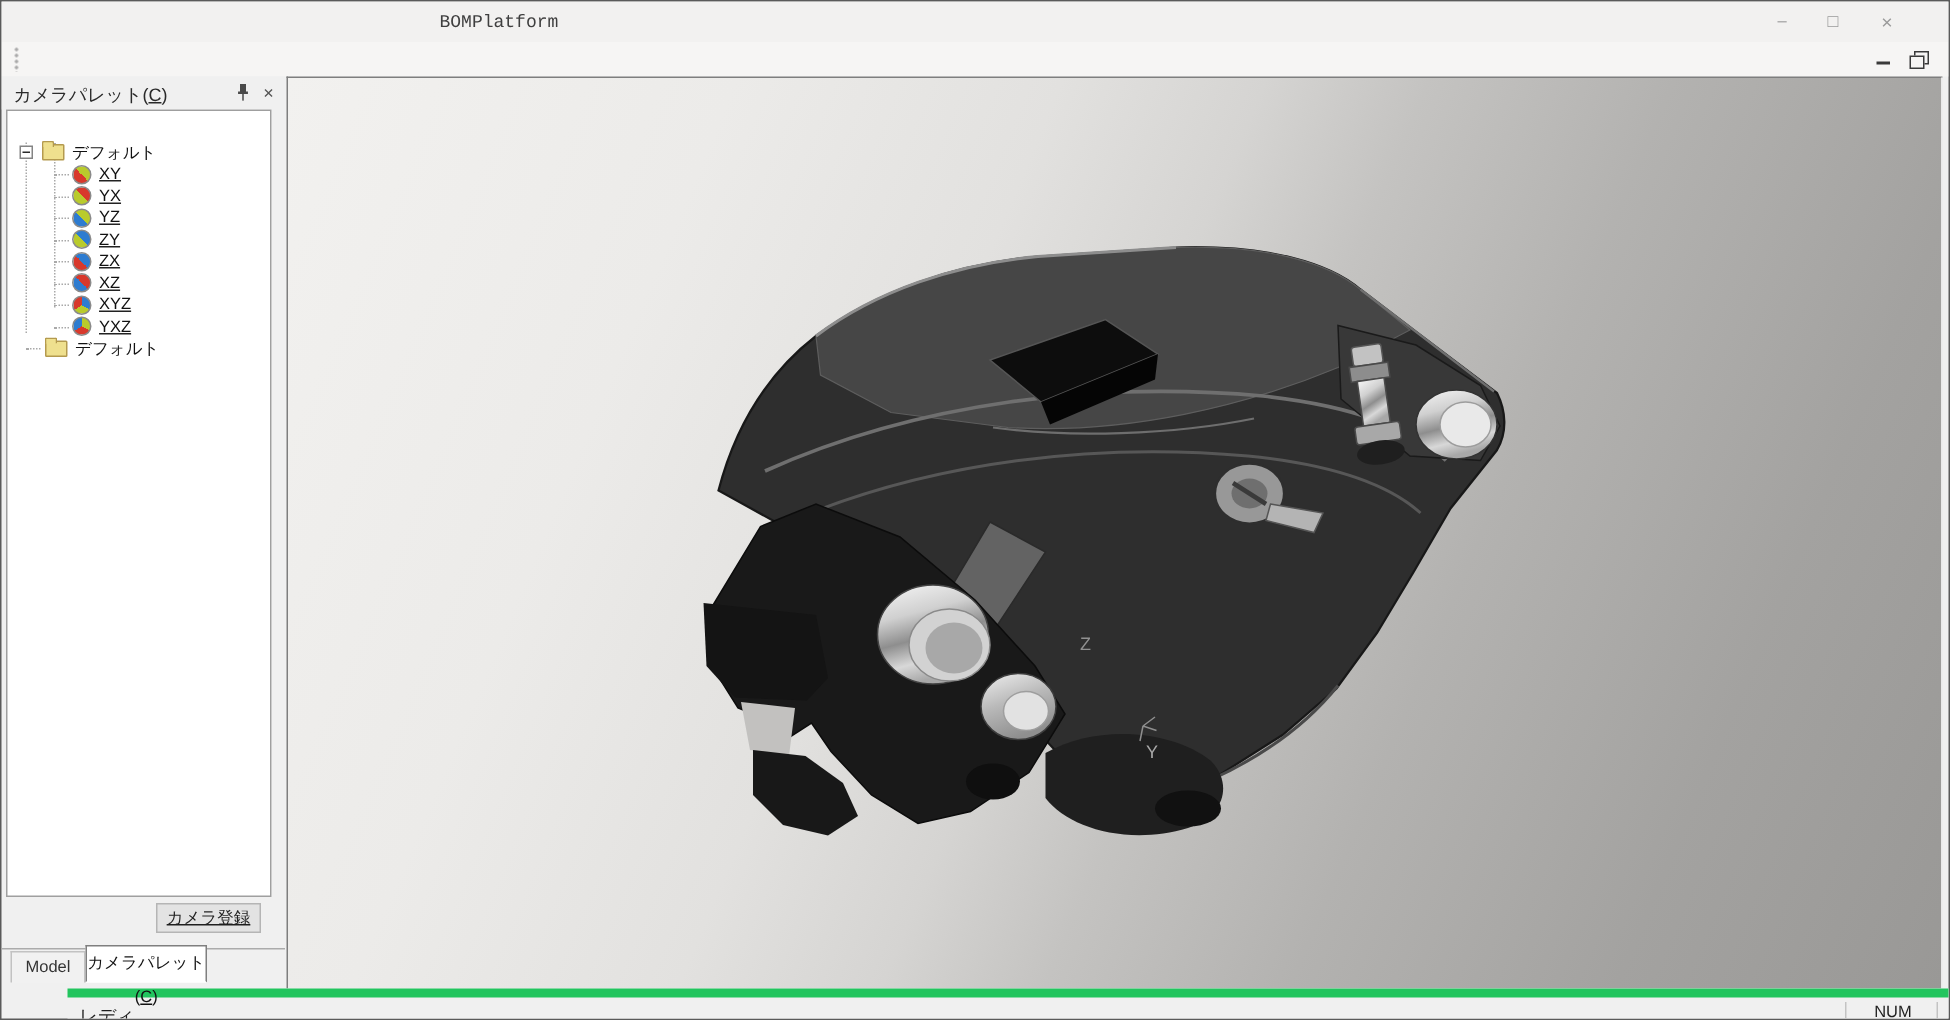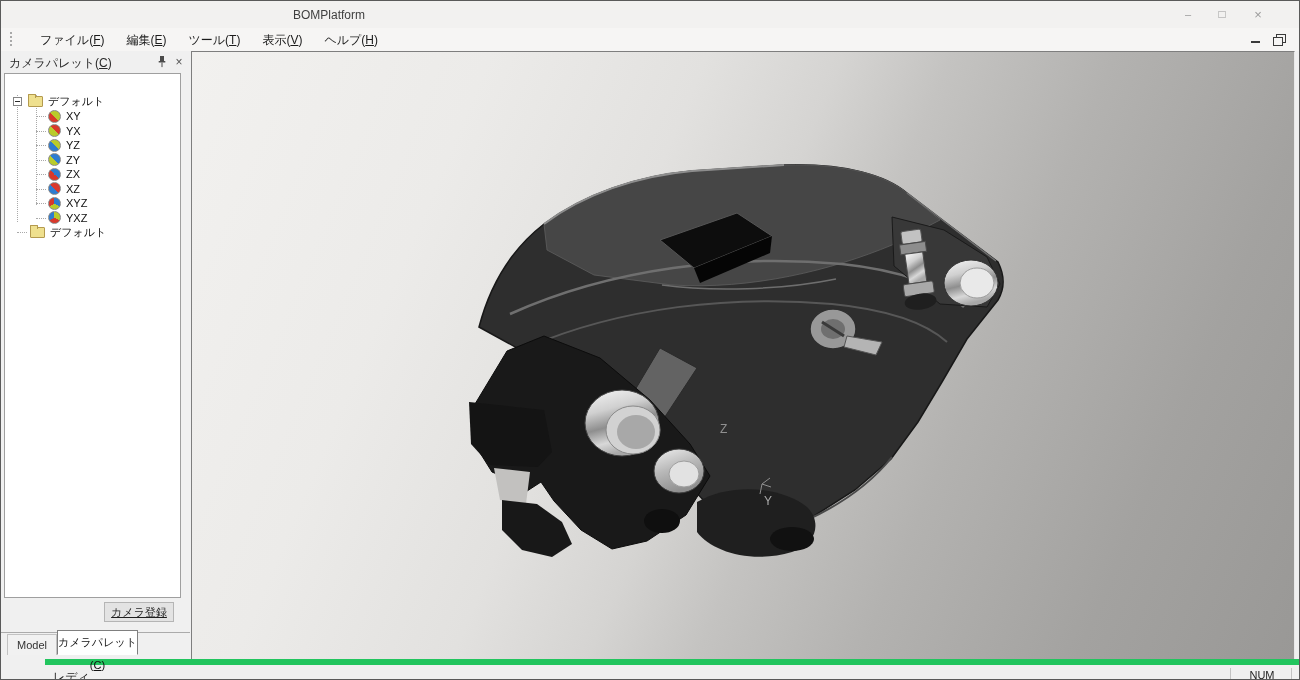--- a/index.html
+++ b/index.html
@@ -7,21 +7,21 @@
   body {
     position:relative;
     font-family:"Liberation Sans", sans-serif;
     background:#f0f0f0;
     border:1px solid #5a5a5a;
     overflow:hidden;
     color:#222;
   }
   
   .titlebar { position:absolute; left:0; top:0; width:100%; height:27px; background:#f2f1f0; }
-  .title-text { position:absolute; left:292px; top:7px; font-size:12px; color:#3f3f3f; }
+  .title-text { position:absolute; left:292px; top:7px; font-size:12px; color:#3f3f3f;font-family:Liberation Mono, monospace; }
   .win-btn { position:absolute; top:4px; width:30px; height:19px; text-align:center; line-height:19px;
              font-size:11px; color:#9b9b9b; cursor:default; }
   .wb-min { right:96px; }
   .wb-max { right:62px; font-size:12px; }
   .wb-close { right:26px; font-size:13px; }
   
   .menubar { position:absolute; left:0; top:27px; width:100%; height:23px; background:#f6f5f4; }
   .menu-grip { position:absolute; left:8px; top:3px; width:4px; height:17px;
                background-image:radial-gradient(circle, #a9a9a9 1px, transparent 1.2px);
                background-size:4px 4px; }
@@ -46,21 +46,21 @@
   .tree-box { position:absolute; left:3px; top:72px; width:177px; height:525px; background:#ffffff;
               border:1px solid #9f9f9f; overflow:hidden; }
   .tree-inner { position:relative; padding-top:20px; }
   .tline { position:absolute; border-left:1px dotted #a9a9a9; width:0; }
   .tline-root { left:12px; top:21px; height:127px; }
   .tline-kids { left:31px; top:21px; height:110px; }
   .tree-row { position:relative; height:15px; display:flex; align-items:center; font-size:11px; color:#111; }
   .root-row { padding-left:8px; }
   .user-row { padding-left:25px; }
   .user-row::before { content:''; position:absolute; left:12px; top:7px; width:10px; border-top:1px dotted #a9a9a9; }
-  .cam-rows { margin-left:43px; }
+  .cam-rows { margin-left:43px;text-decoration:underline; }
   .cam-row { position:relative; height:14.5px; display:flex; align-items:center; font-size:11px; color:#111; }
   .cam-row::before { content:''; position:absolute; left:-12px; top:7px; width:10px; border-top:1px dotted #a9a9a9; }
   .expander { position:relative; width:9px; height:9px; border:1px solid #848484; background:#fff; margin-right:6px; flex:0 0 9px; }
   .expander::before { content:''; position:absolute; left:1px; top:3px; width:5px; height:1px; background:#2b2b2b; }
   .folder-icon { position:relative; width:15px; height:11px; background:#efe08e; border:1px solid #b49a4e;
                  border-radius:1px; margin-right:5px; flex:0 0 15px; }
   .folder-icon::before { content:''; position:absolute; left:-1px; top:-3px; width:6px; height:3px;
                          background:#efe08e; border:1px solid #b49a4e; border-bottom:none; border-radius:1px 1px 0 0; }
   .cam-icon { width:13px; height:13px; border-radius:50%; border:1px solid #8a8a8a; margin-right:5px; flex:0 0 13px; }
   .tree-label { white-space:nowrap; }
@@ -95,27 +95,20 @@
 
 <div class="titlebar">
   <span class="title-text">BOMPlatform</span>
   <span class="win-btn wb-min">–</span>
   <span class="win-btn wb-max">□</span>
   <span class="win-btn wb-close">×</span>
 </div>
 
 <div class="menubar">
   <span class="menu-grip"></span>
-  <div class="menu-items">
-      <span class="menu-item">ファイル(<u>F</u>)</span>
-      <span class="menu-item">編集(<u>E</u>)</span>
-      <span class="menu-item">ツール(<u>T</u>)</span>
-      <span class="menu-item">表示(<u>V</u>)</span>
-      <span class="menu-item">ヘルプ(<u>H</u>)</span>
-    </div>
   <span class="mdi-btn mdi-min"></span>
   <span class="mdi-btn mdi-restore"></span>
 </div>
 
 <div class="panel-header">
   <span class="panel-title">カメラパレット(<u>C</u>)</span>
   <span class="pin-icon">
     <svg width="12" height="14" viewBox="0 0 12 14">
         <path d="M4 1 h4 v5 h1.3 v1.6 H2.7 V6 H4 Z" fill="#4a4a4a"></path>
         <rect x="5.5" y="7.6" width="1" height="4.5" fill="#4a4a4a"></rect>

